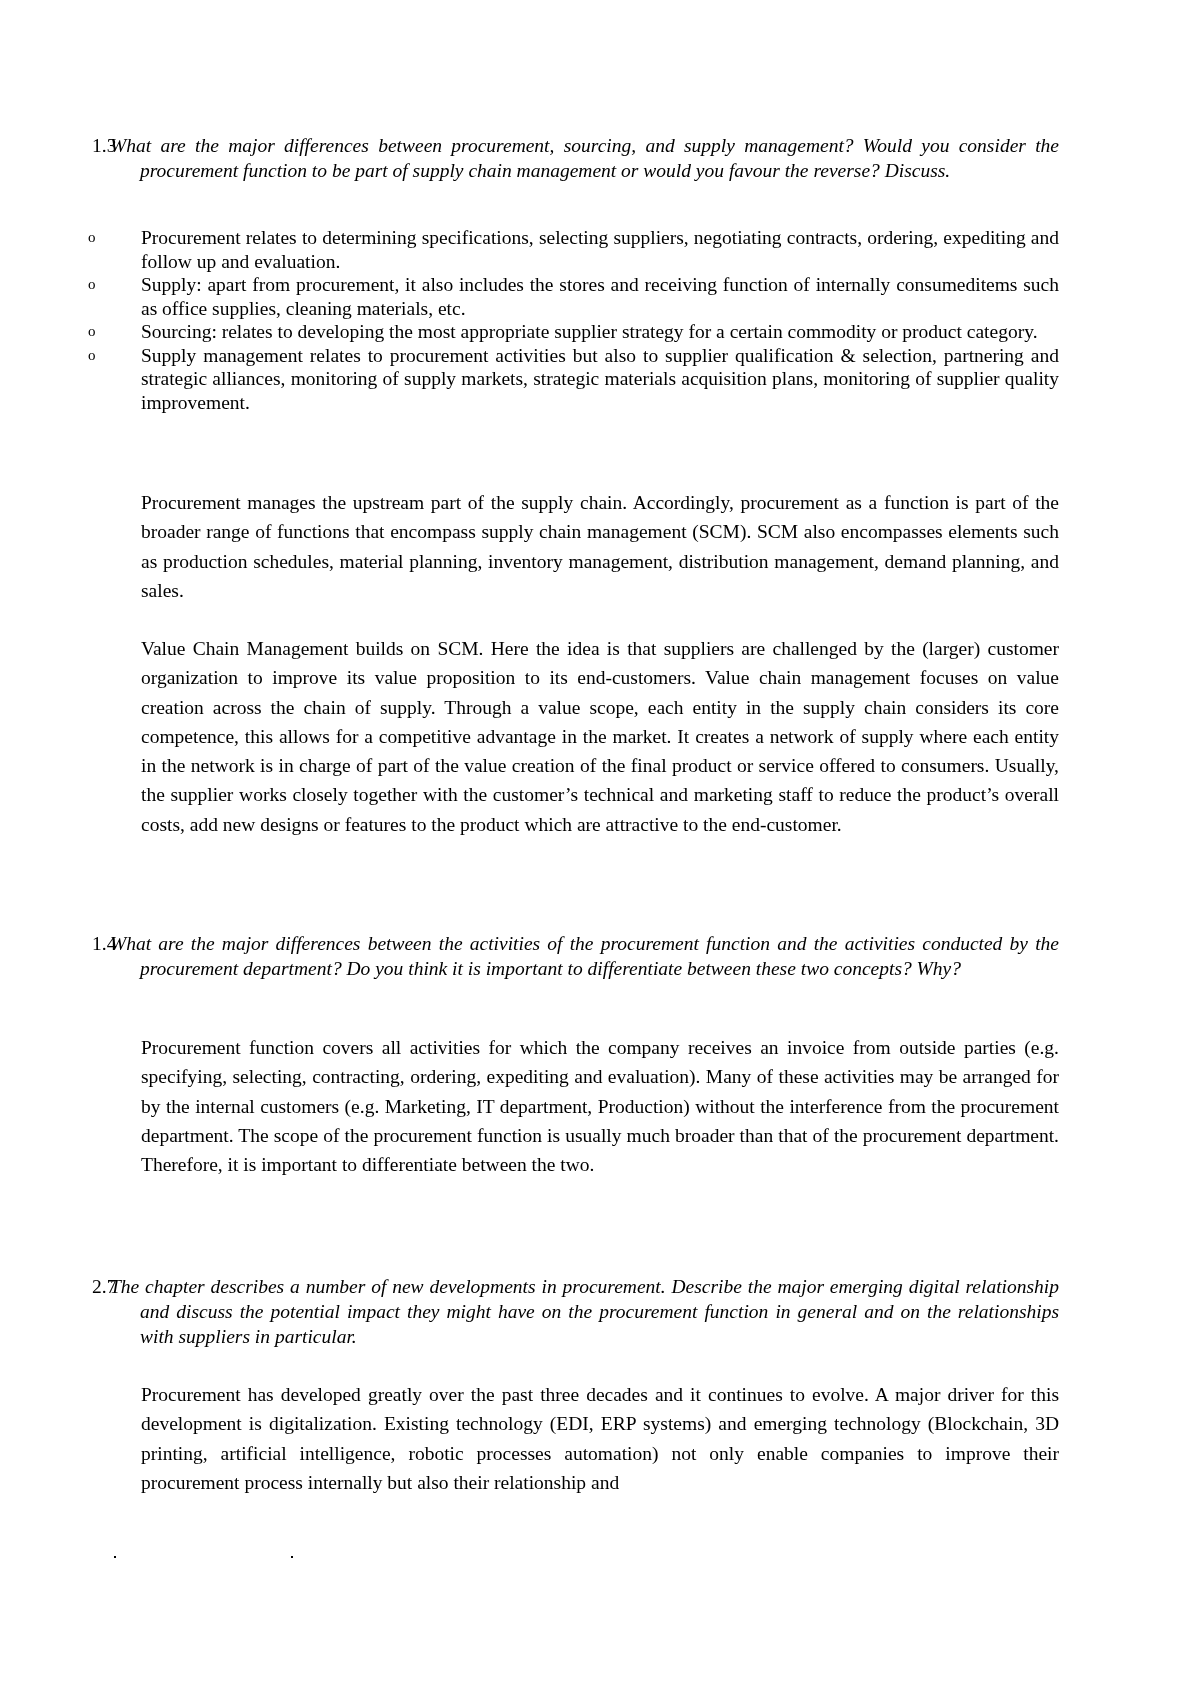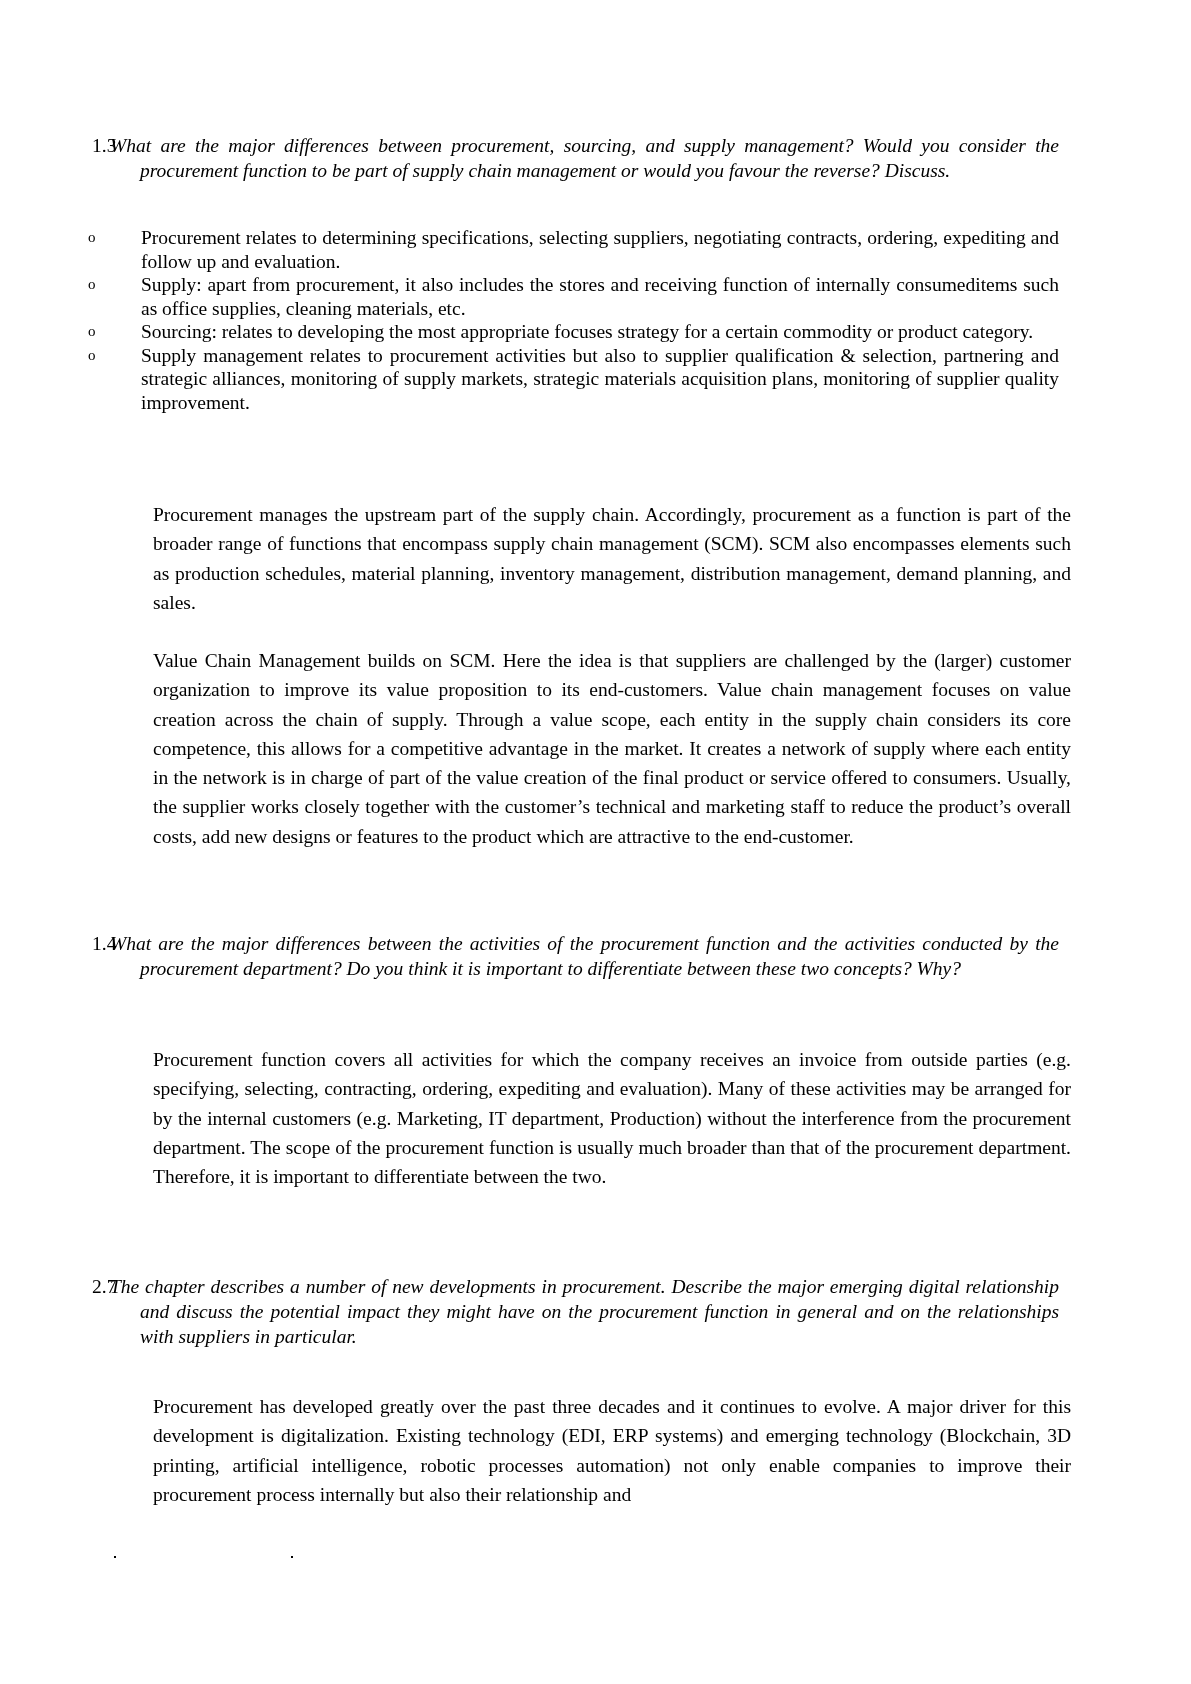--- a/index.html
+++ b/index.html
@@ -7,21 +7,21 @@
     width: 1191px; height: 1684px; position: relative; overflow: hidden;
     font-family: "Liberation Serif", "DejaVu Serif", serif;
     color: #000; font-size: 19.5px;
   }
   .q { position: absolute; left: 84px; width: 975px; font-style: italic; line-height: 25px; }
   .q .num { position: absolute; left: 8px; top: 0; font-style: normal; }
   .q .qtext { display: block; padding-left: 56px; text-indent: -30px; text-align: justify; font-style: italic; }
   .bullets { position: absolute; left: 84px; width: 975px; margin: 0; padding: 0; list-style: none; }
   .bullets li { position: relative; padding-left: 57px; line-height: 23.5px; text-align: justify; margin-bottom: 0; }
   .bullets li .marker { position: absolute; left: 4px; top: 0; font-size: 15px; }
-  .para { position: absolute; left: 141px; width: 918px; line-height: 29.3px; text-align: justify; margin: 12px; }
+  .para { position: absolute; left: 141px; width: 918px; line-height: 29.3px; text-align: justify; margin: 0; }
   .dot { position: absolute; width: 2px; height: 2px; background: #000; }
 </style>
 </head>
 <body>
 
 <div class="q" style="top:133px;">
   <span class="num">1.3</span>
   <span class="qtext">What are the major differences between procurement, sourcing, and supply management? Would you consider the procurement function to be part of supply chain management or would you favour the reverse? Discuss.</span>
 </div>
 
@@ -29,21 +29,21 @@
   <li>
     <span class="marker">o</span>
     <span>Procurement relates to determining specifications, selecting suppliers, negotiating contracts, ordering, expediting and follow up and evaluation.</span>
   </li>
   <li>
     <span class="marker">o</span>
     <span>Supply: apart from procurement, it also includes the stores and receiving function of internally consumeditems such as office supplies, cleaning materials, etc.</span>
   </li>
   <li>
     <span class="marker">o</span>
-    <span>Sourcing: relates to developing the most appropriate focuses strategy for a certain commodity or product category.</span>
+    <span>Sourcing: relates to developing the most appropriate supplier strategy for a certain commodity or product category.</span>
   </li>
   <li>
     <span class="marker">o</span>
     <span>Supply management relates to procurement activities but also to supplier qualification &amp; selection, partnering and strategic alliances, monitoring of supply markets, strategic materials acquisition plans, monitoring of supplier quality improvement.</span>
   </li>
 </ul>
 
 <p class="para" style="top:488px;">Procurement manages the upstream part of the supply chain. Accordingly, procurement as a function is part of the broader range of functions that encompass supply chain management (SCM). SCM also encompasses elements such as production schedules, material planning, inventory management, distribution management, demand planning, and sales.</p>
 <p class="para" style="top:634px;">Value Chain Management builds on SCM. Here the idea is that suppliers are challenged by the (larger) customer organization to improve its value proposition to its end-customers. Value chain management focuses on value creation across the chain of supply. Through a value scope, each entity in the supply chain considers its core competence, this allows for a competitive advantage in the market. It creates a network of supply where each entity in the network is in charge of part of the value creation of the final product or service offered to consumers. Usually, the supplier works closely together with the customer’s technical and marketing staff to reduce the product’s overall costs, add new designs or features to the product which are attractive to the end-customer.</p>
 

